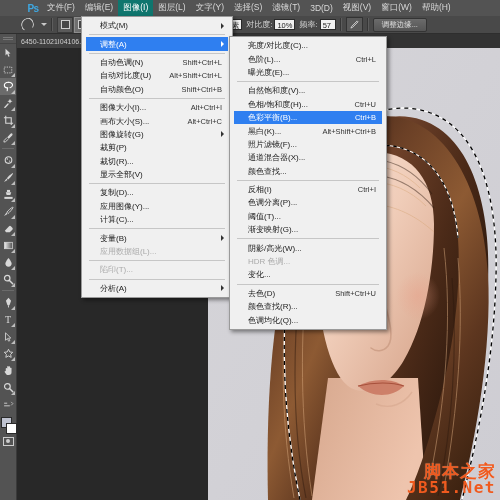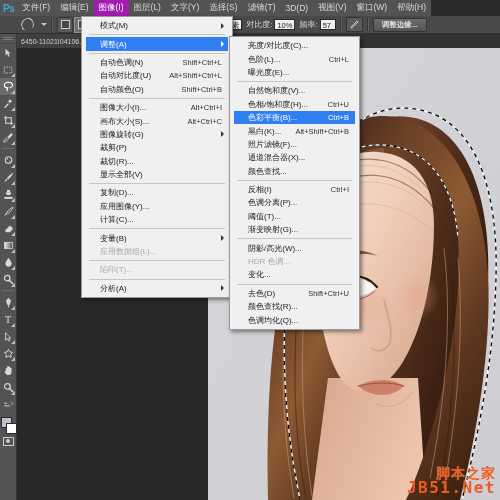--- a/index.html
+++ b/index.html
@@ -10,41 +10,42 @@
     font-family: "Liberation Sans", "DejaVu Sans", sans-serif;
   }
   #app {
     position: relative;
     width: 500px; height: 500px;
     overflow: hidden;
   }
 
   
   .menubar {
-    position: absolute; left: 0; top: 0; width: 431px; height: 16px;
+    position: absolute; left: 0; top: 0; width: 500px; height: 16px;
     background: #535353;
     display: flex; align-items: center;
     box-sizing: border-box;
+    padding-left: 24px;
   }
   .ps-logo {
     width: 18px; height: 16px;
     display: flex; align-items: center; justify-content: center;
     color: #3ea7e0; font-size: 10px; font-weight: bold;
     letter-spacing: -0.5px;
     font-family: "Liberation Sans", sans-serif;
   }
   .menu-item {
     font-size: 8.5px; color: #d8d8d8;
     padding: 0 5px; height: 16px;
     display: flex; align-items: center;
     white-space: nowrap;
     text-align: center;
   }
   .menu-item.active {
-    background: #a21caf; color: #ffffff;
+    background: #0f766e; color: #ffffff;
   }
 
   
   .optionsbar {
     position: absolute; left: 0; top: 16px; width: 500px; height: 18px;
     background: #494949;
     border-bottom: 1px solid #2e2e2e;
     display: flex; align-items: center;
     box-sizing: border-box;
   }
@@ -105,21 +106,20 @@
     background: #5a5a5a; border: 1px solid #333;
     display: flex; align-items: center; justify-content: center;
   }
   .opt-refine {
     background: linear-gradient(#6b6b6b,#555);
     border: 1px solid #343434;
     border-radius: 2px;
     color: #e0e0e0; font-size: 7.5px;
     padding: 1px 8px;
     white-space: nowrap;
-    font-weight: bold;
   }
 
   
   .tabbar {
     position: absolute; left: 0; top: 34px; width: 500px; height: 14px;
     background: #333333;
     box-sizing: border-box;
   }
   .doc-tab {
     position: absolute; left: 16px; top: 0;
@@ -218,21 +218,21 @@
   }
 
   
   .watermark {
     position: absolute; right: 4px; bottom: 4px;
     text-align: right;
     line-height: 1.0;
     z-index: 4;
   }
   .wm1 {
-    font-size: 14px; font-weight: bold; color: #f05a1e;
+    font-size: 17px; font-weight: bold; color: #f05a1e;
     letter-spacing: 1px;
     text-shadow: 0 0 1px rgba(255,255,255,.45);
     font-family: "DejaVu Sans", sans-serif;
   }
   .wm2 {
     font-size: 16px; font-weight: bold; color: #f05a1e;
     letter-spacing: 1.5px;
     font-family: "DejaVu Sans Mono", monospace;
   }
 
@@ -240,21 +240,21 @@
   .dropdown {
     position: absolute;
     background: #f0f0f0;
     border: 1px solid #9a9a9a;
     box-shadow: 2px 2px 4px rgba(0,0,0,.45);
     z-index: 20;
     padding: 2px 4px;
     box-sizing: border-box;
   }
   #menu-image { left: 81px; top: 16px; width: 152px; }
-  #menu-adjust { left: 229px; top: 36px; width: 131px; }
+  #menu-adjust { left: 229px; top: 36px; width: 158px; }
 
   .mrow {
     height: 13.4px;
     display: flex; align-items: center;
     padding: 0 6px 0 14px;
     font-size: 8px; color: #1a1a1a;
     position: relative;
     white-space: nowrap;
     box-sizing: border-box;
   }

